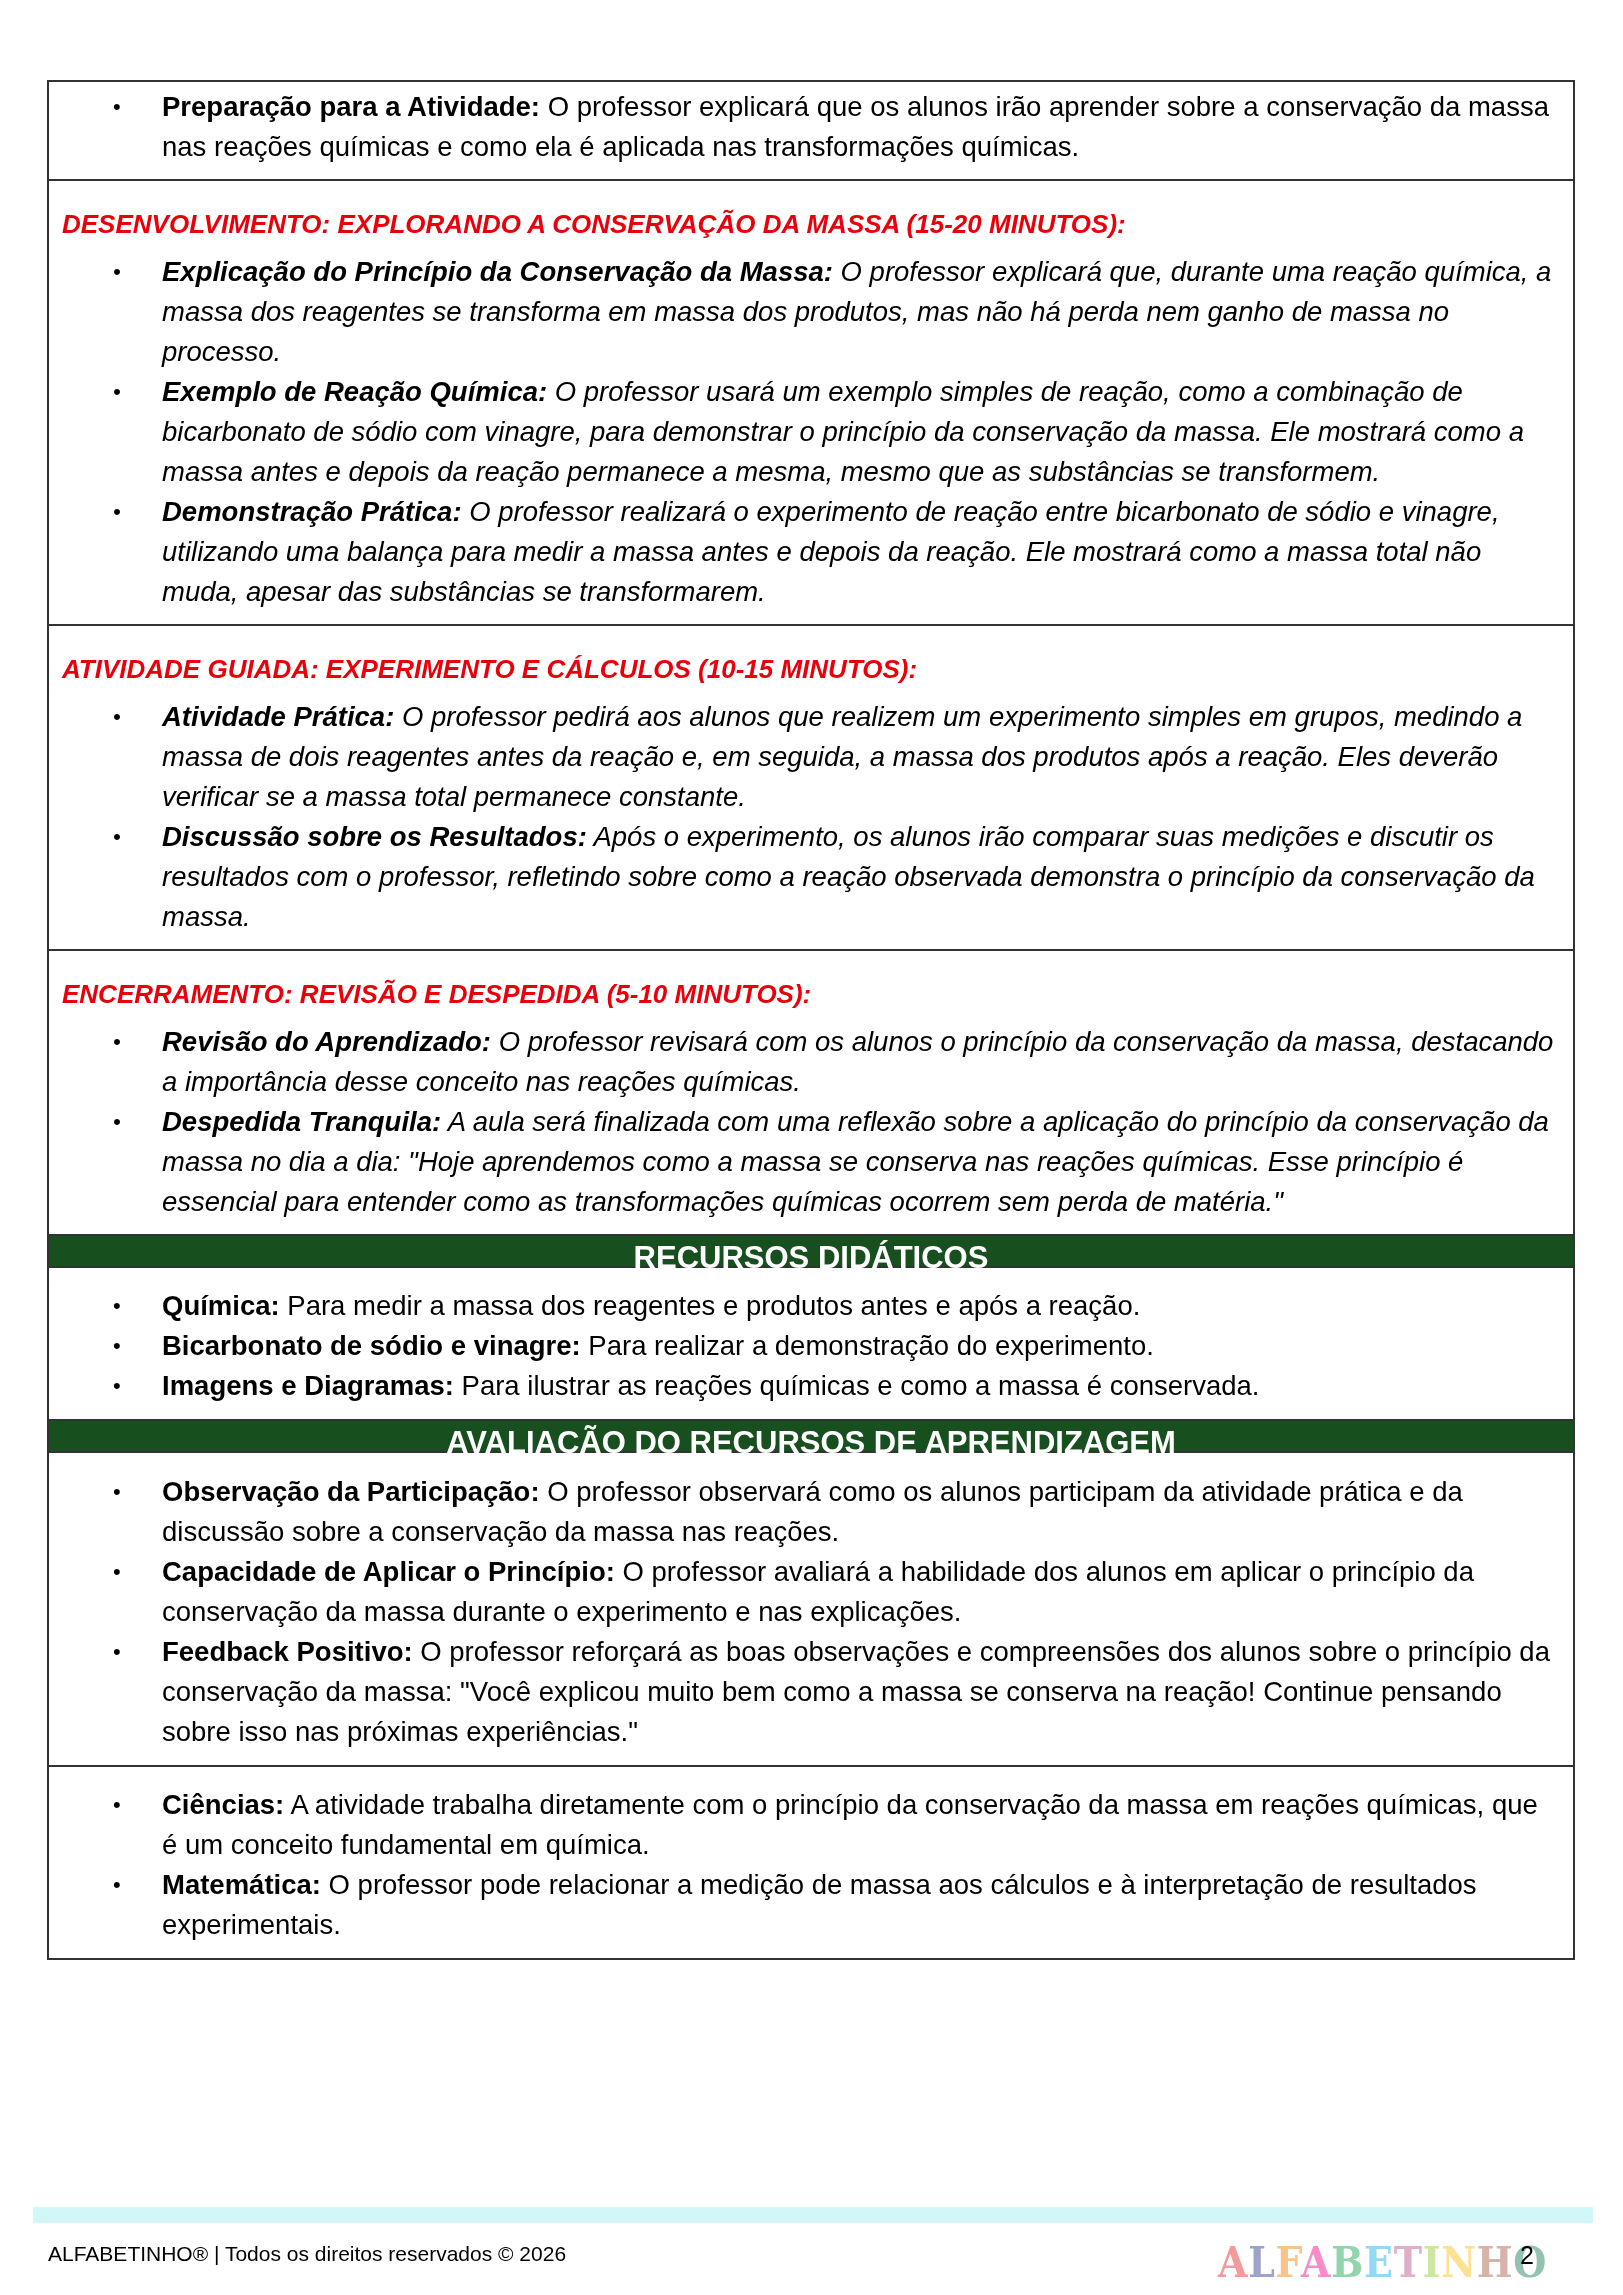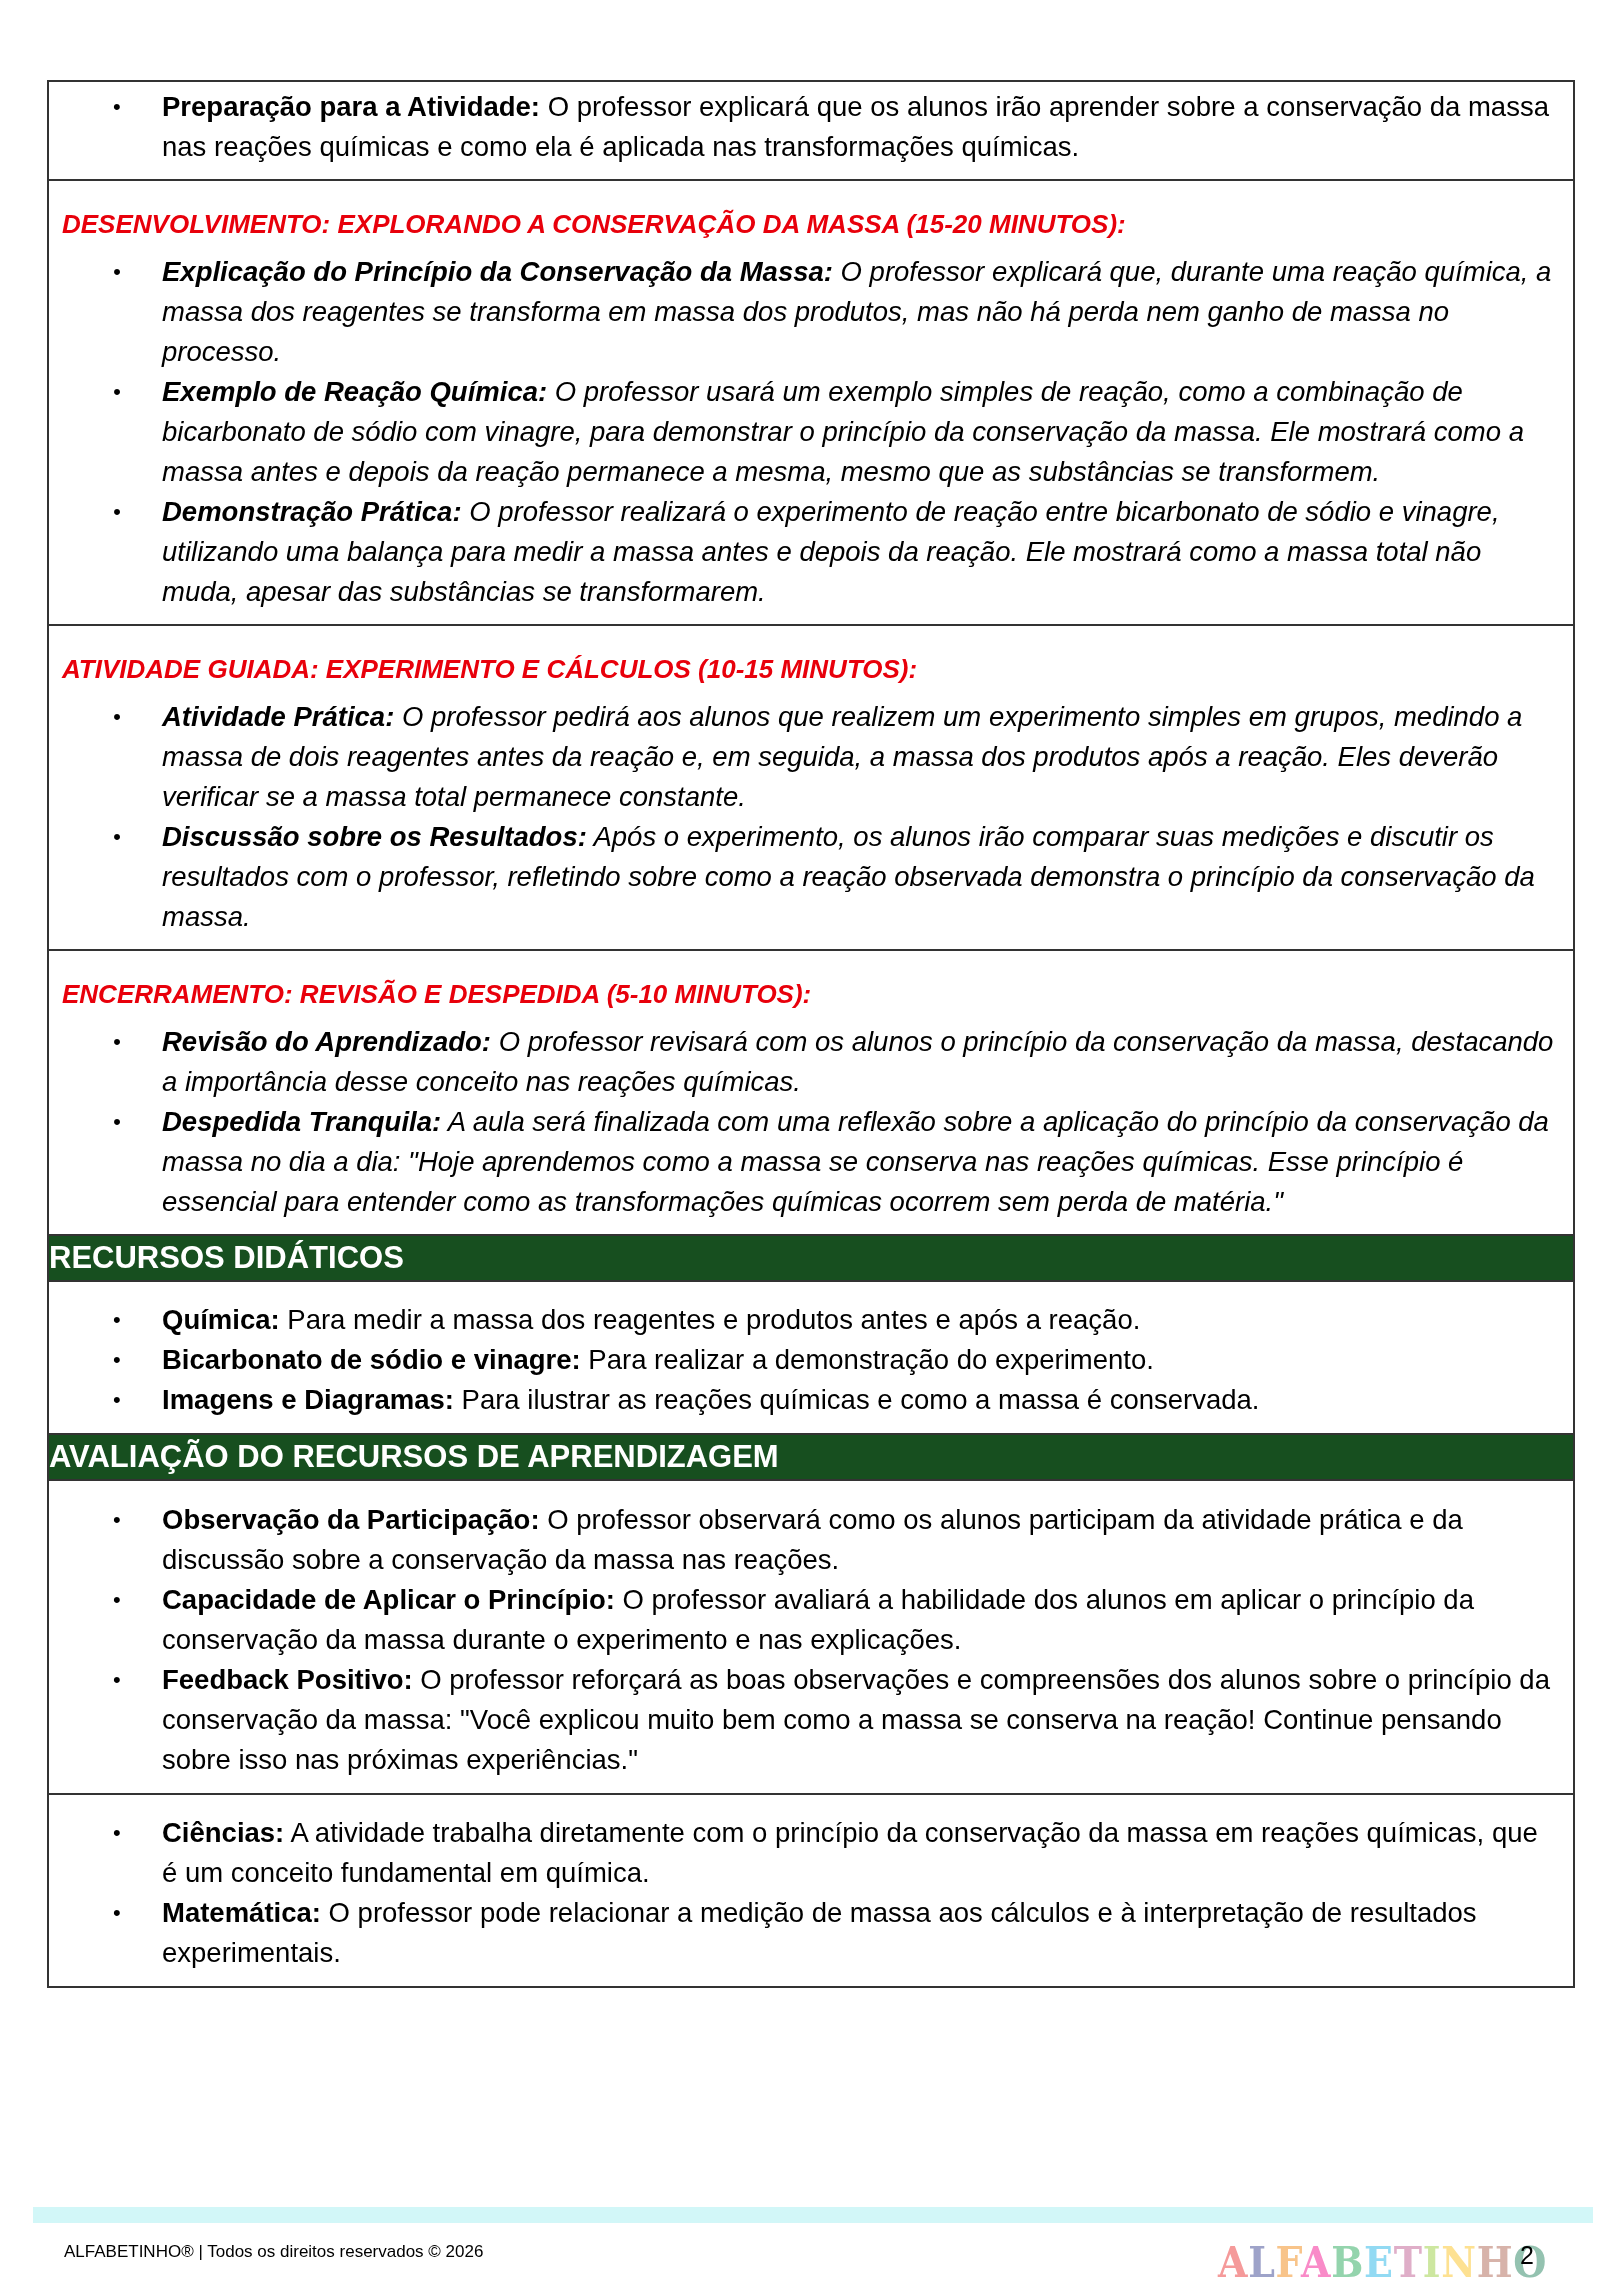--- a/index.html
+++ b/index.html
@@ -6,29 +6,29 @@
   body { width:1623px; height:2295px; position:relative; overflow:hidden;
          font-family:"Liberation Sans", sans-serif; color:#000; }
   .table { position:absolute; left:47px; top:80px; width:1528px;
            border:2px solid #333; box-sizing:border-box; }
   .row { border-bottom:2px solid #333; box-sizing:border-box; position:relative; }
   .row:last-child { border-bottom:none; }
   .row.plain { padding:5.2px 0 11.8px 0; }
   .row.section { padding:0 0 11.8px 0;font-style:italic; }
   .sec-title { color:#e8000b; font-weight:bold; font-size:26px;
                padding:25px 0 0 13px; line-height:37px; margin-bottom:9.2px; }
-  .green { background:#174f1f; color:#fff; text-align:left; font-weight:bold;
-           font-size:31px; line-height:44px; height:46px; }
+  .green { background:#174f1f; color:#fff; text-align:center; font-weight:bold;
+           font-size:31px; line-height:44px; height:32px; }
   ul { list-style:none; margin:0; padding:0 19.6px 0 0; }
   li { position:relative; padding-left:113px; font-size:27.5px; line-height:40px; }
   li .bullet { position:absolute; left:64px; top:0; font-size:22px; }
   li b { font-weight:bold;margin-top:48px; }
   .row.list-after-green { padding:18.3px 0 13px 0; }
   .footer-bar { position:absolute; left:33px; top:2207px; width:1560px; height:15.7px; background:#d2f7f8; }
-  .footer-text { position:absolute; left:64px; top:2242px; font-size:17px; color:#000; }
+  .footer-text { position:absolute; left:48px; top:2242px; font-size:21px; color:#000; }
   .logo { position:absolute; left:1218px; top:2236px; font-family:"DejaVu Serif", serif; font-weight:bold;
           font-size:38px; letter-spacing:0.7px; transform:scaleY(1.15); transform-origin:top; }
   .page-num { position:absolute; left:1520px; top:2241px; font-size:25px; }
 </style>
 </head>
 <body>
 
 <div class="table">
 
   <div class="row plain">

